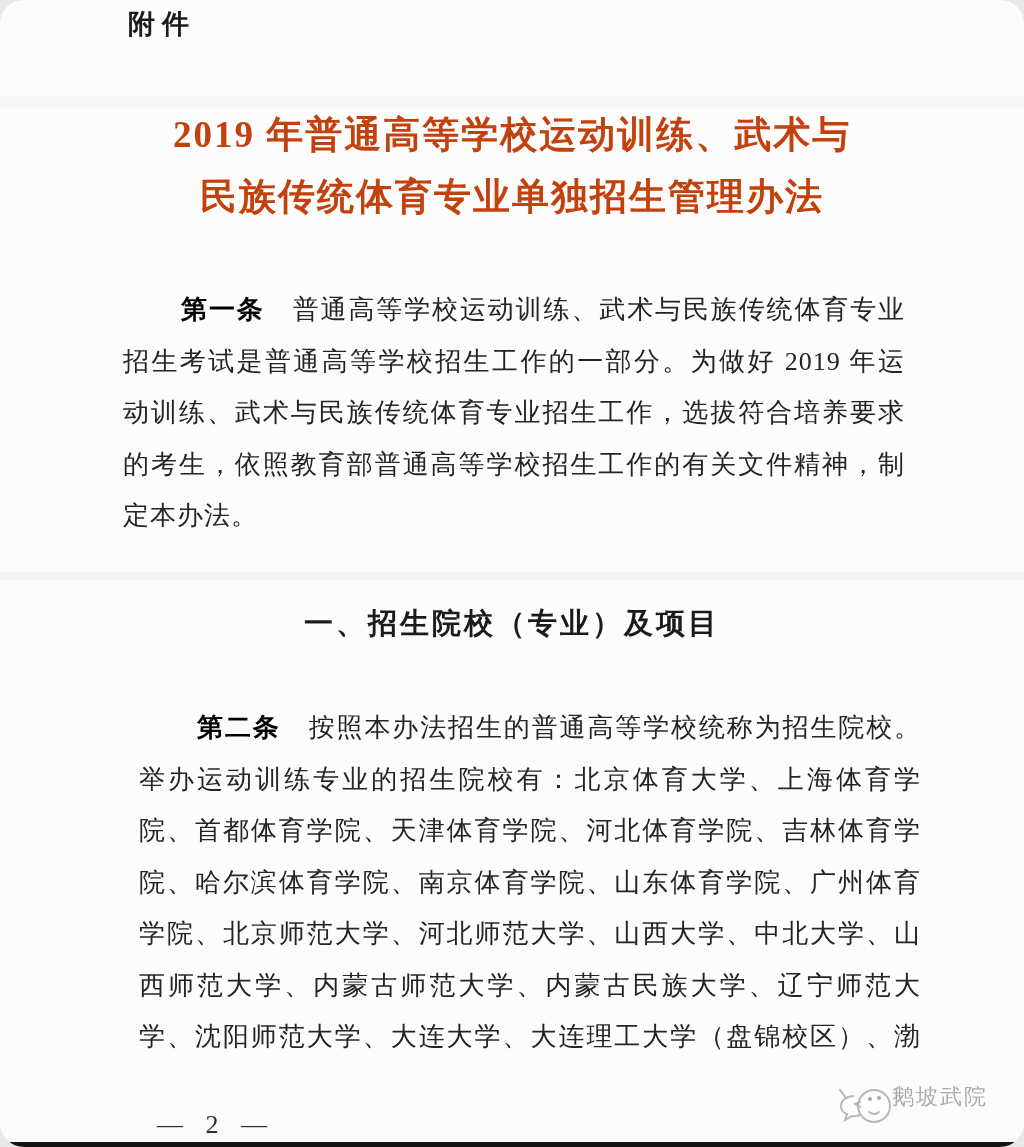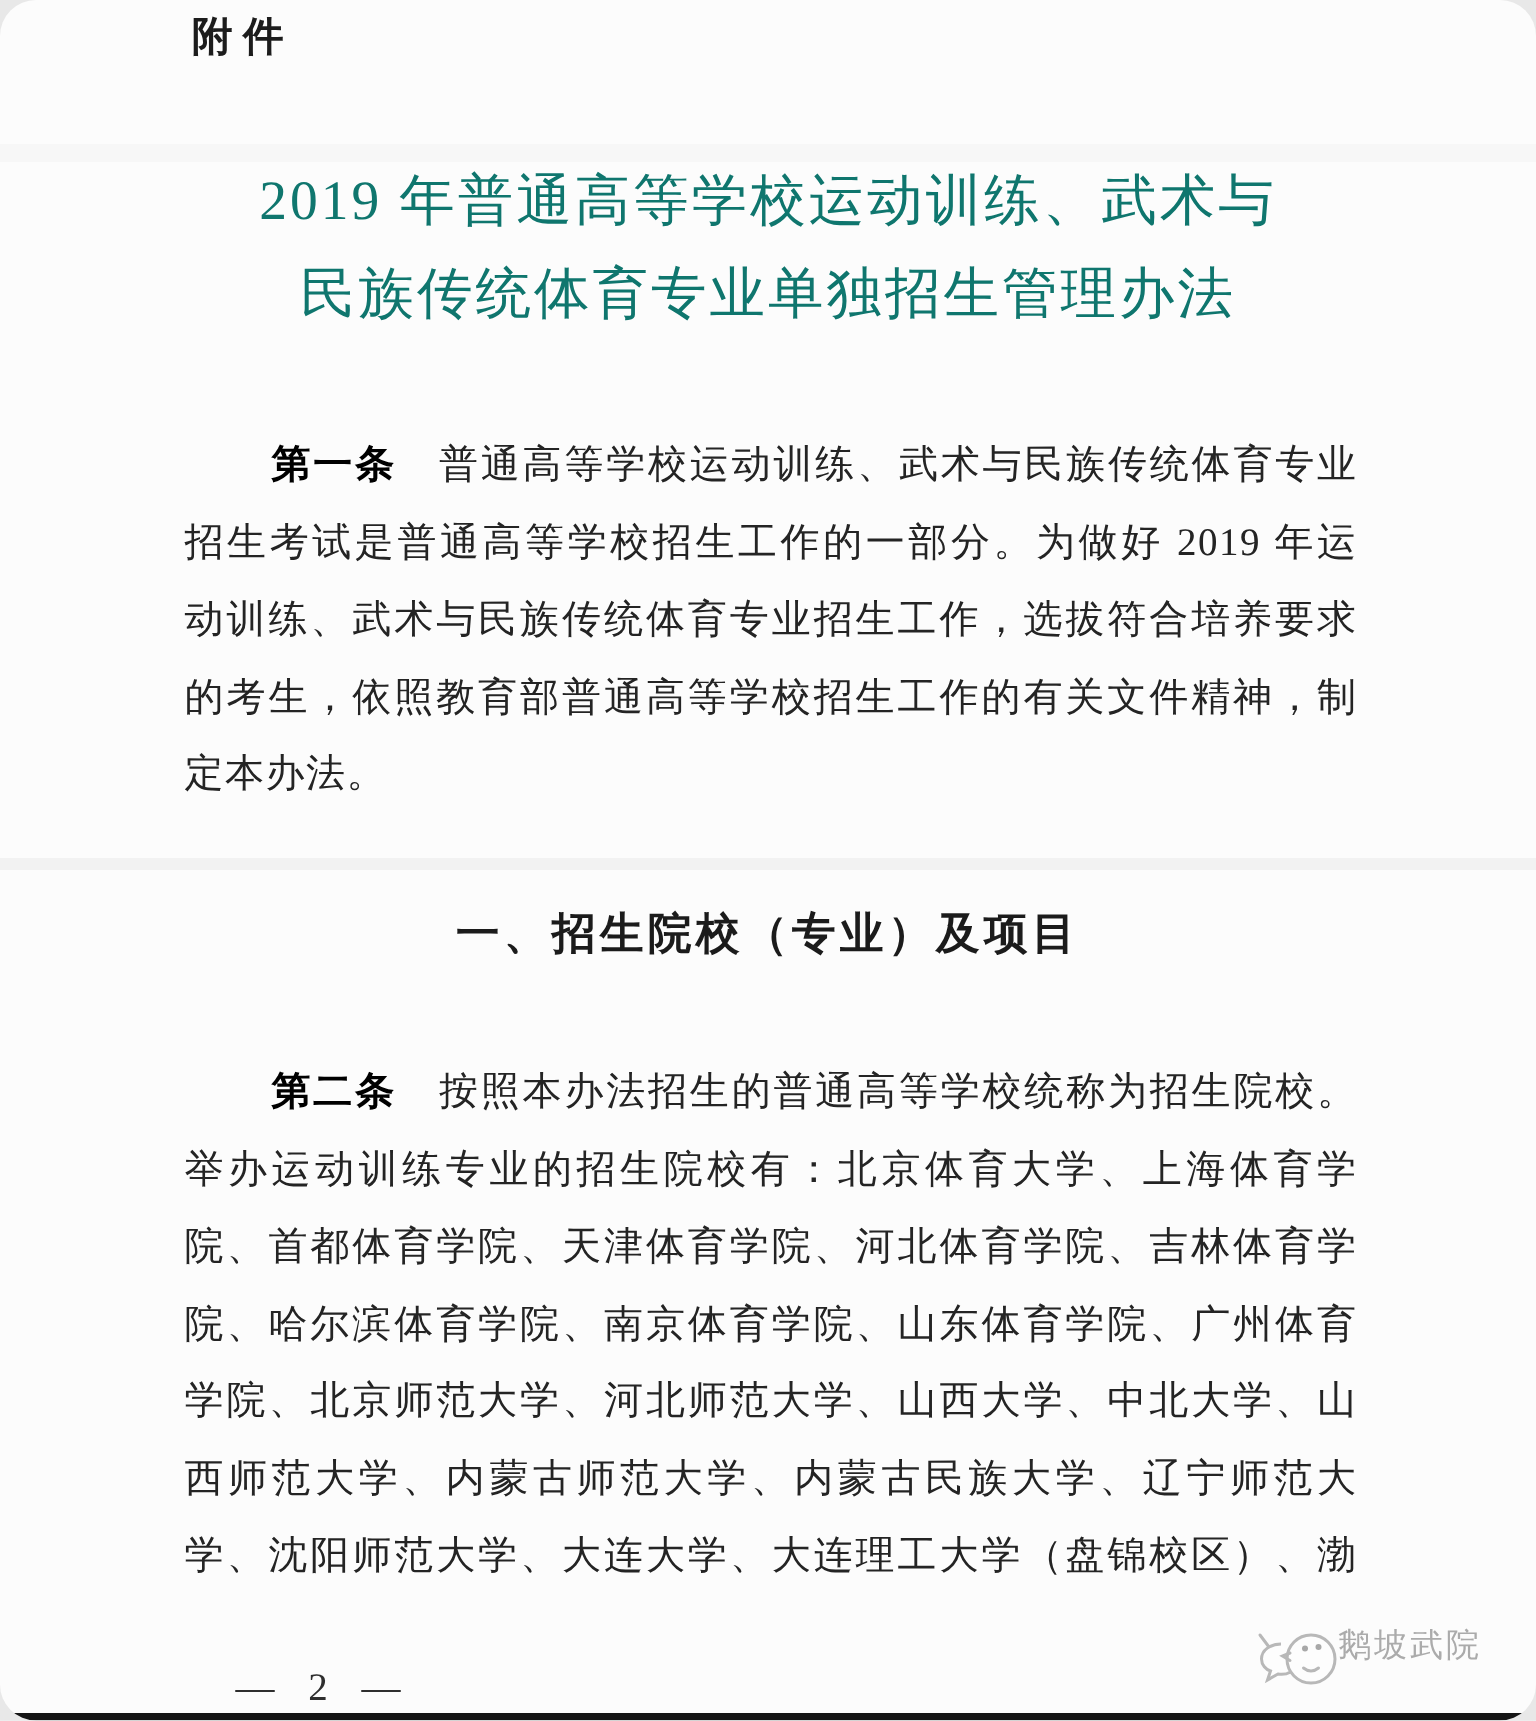--- a/index.html
+++ b/index.html
@@ -14,30 +14,30 @@
   .scan-band{position:absolute;left:0;width:100%;pointer-events:none;}
   .band-1{top:96px;height:12px;background:#f7f7f7;}
   .band-2{top:572px;height:8px;background:#f2f2f2;}
 
   .attachment{
     position:absolute;left:128px;top:6px;
     font-size:27px;font-weight:bold;letter-spacing:7px;color:#1c1c1c;
   }
   .doc-title{
     position:absolute;left:0;top:104px;width:1024px;
-    font-size:37px;font-weight:normal;color:#0f766e;letter-spacing:2px;
+    font-size:37px;font-weight:bold;color:#c2410c;letter-spacing:2px;
   }
   .doc-title .line{line-height:62px;text-align:center;text-align-last:center;}
 
   .body-block{
     position:absolute;left:123px;width:782px;
     font-size:26px;letter-spacing:1px;color:#242424;
   }
   #para1{top:284px;}
-  #para2{top:702px;}
+  #para2{top:702px;margin-left:16px;}
   .line{
     line-height:51.5px;
     text-align:justify;text-align-last:justify;
   }
   .line.indent{padding-left:58px;}
   .line.no-justify{text-align-last:left;}
   .lead{font-weight:bold;margin-right:28px;color:#000000;}
 
   .section-heading{
     position:absolute;left:0;top:598px;width:1024px;

